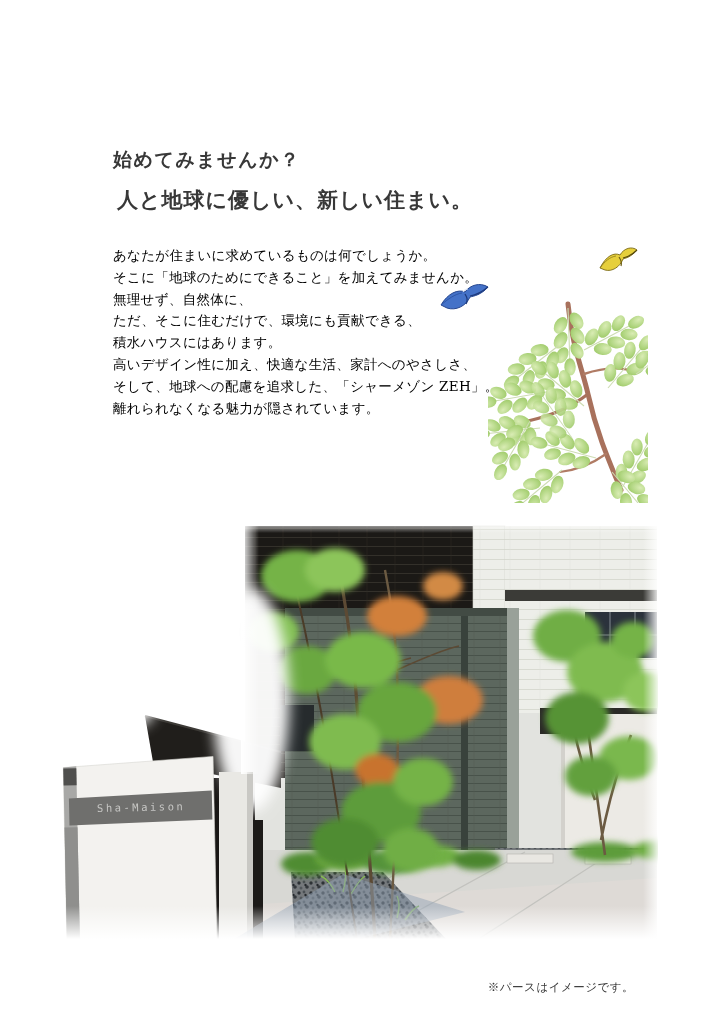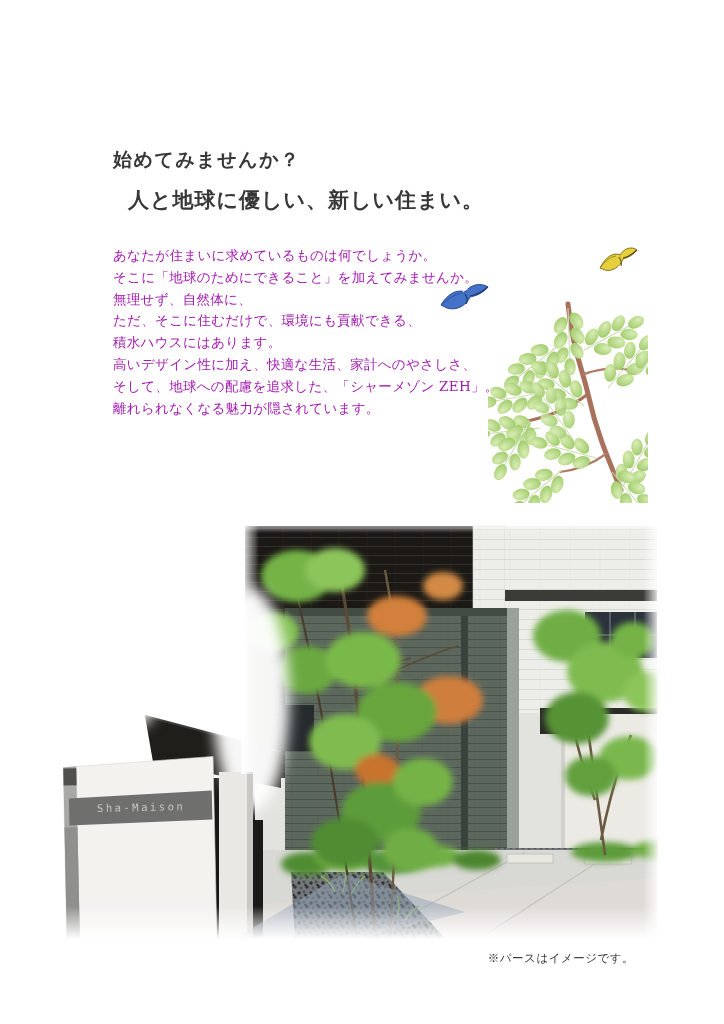--- a/index.html
+++ b/index.html
@@ -5,35 +5,35 @@
   html,body{margin:0;padding:0;background:#ffffff;}
   .page{
     position:relative;width:658px;height:1024px;background:#ffffff;overflow:hidden;
     font-family:"DejaVu Serif","Liberation Serif",serif;color:#3c3c3c;
   }
   .h1{
     position:absolute;left:113px;top:147px;font-size:19px;font-weight:bold;
     letter-spacing:1.5px;color:#383838;
   }
   .h2{
-    position:absolute;left:128px;top:186px;font-size:21px;font-weight:bold;
+    position:absolute;left:117px;top:186px;font-size:21px;font-weight:bold;
     letter-spacing:1px;color:#383838;
   }
   .body-text{
     position:absolute;left:113px;top:245px;width:390px;
-    font-size:13.5px;line-height:21.8px;color:#a21caf;letter-spacing:0.3px;
+    font-size:13.5px;line-height:21.8px;color:#000000;letter-spacing:0.3px;
   }
   .body-text p{margin:0;}
   .decor{position:absolute;}
   .bird-yellow{left:597px;top:245px;width:42px;height:32px;}
   .bird-blue{left:439px;top:281px;width:52px;height:34px;}
   .branch{left:488px;top:288px;width:160px;height:215px;}
   .photo{position:absolute;left:45px;top:520px;width:615px;height:430px;}
   .caption{
-    position:absolute;right:24px;top:951px;font-size:11.5px;color:#3a3a3a;
+    position:absolute;right:24px;top:980px;font-size:11.5px;color:#3a3a3a;
     letter-spacing:0.5px;font-family:"DejaVu Serif","Liberation Serif",serif;
   }
 </style>
 </head>
 <body>
 
 <div class="page">
 
   <div class="h1">始めてみませんか？</div>
   <div class="h2">人と地球に優しい、新しい住まい。</div>

